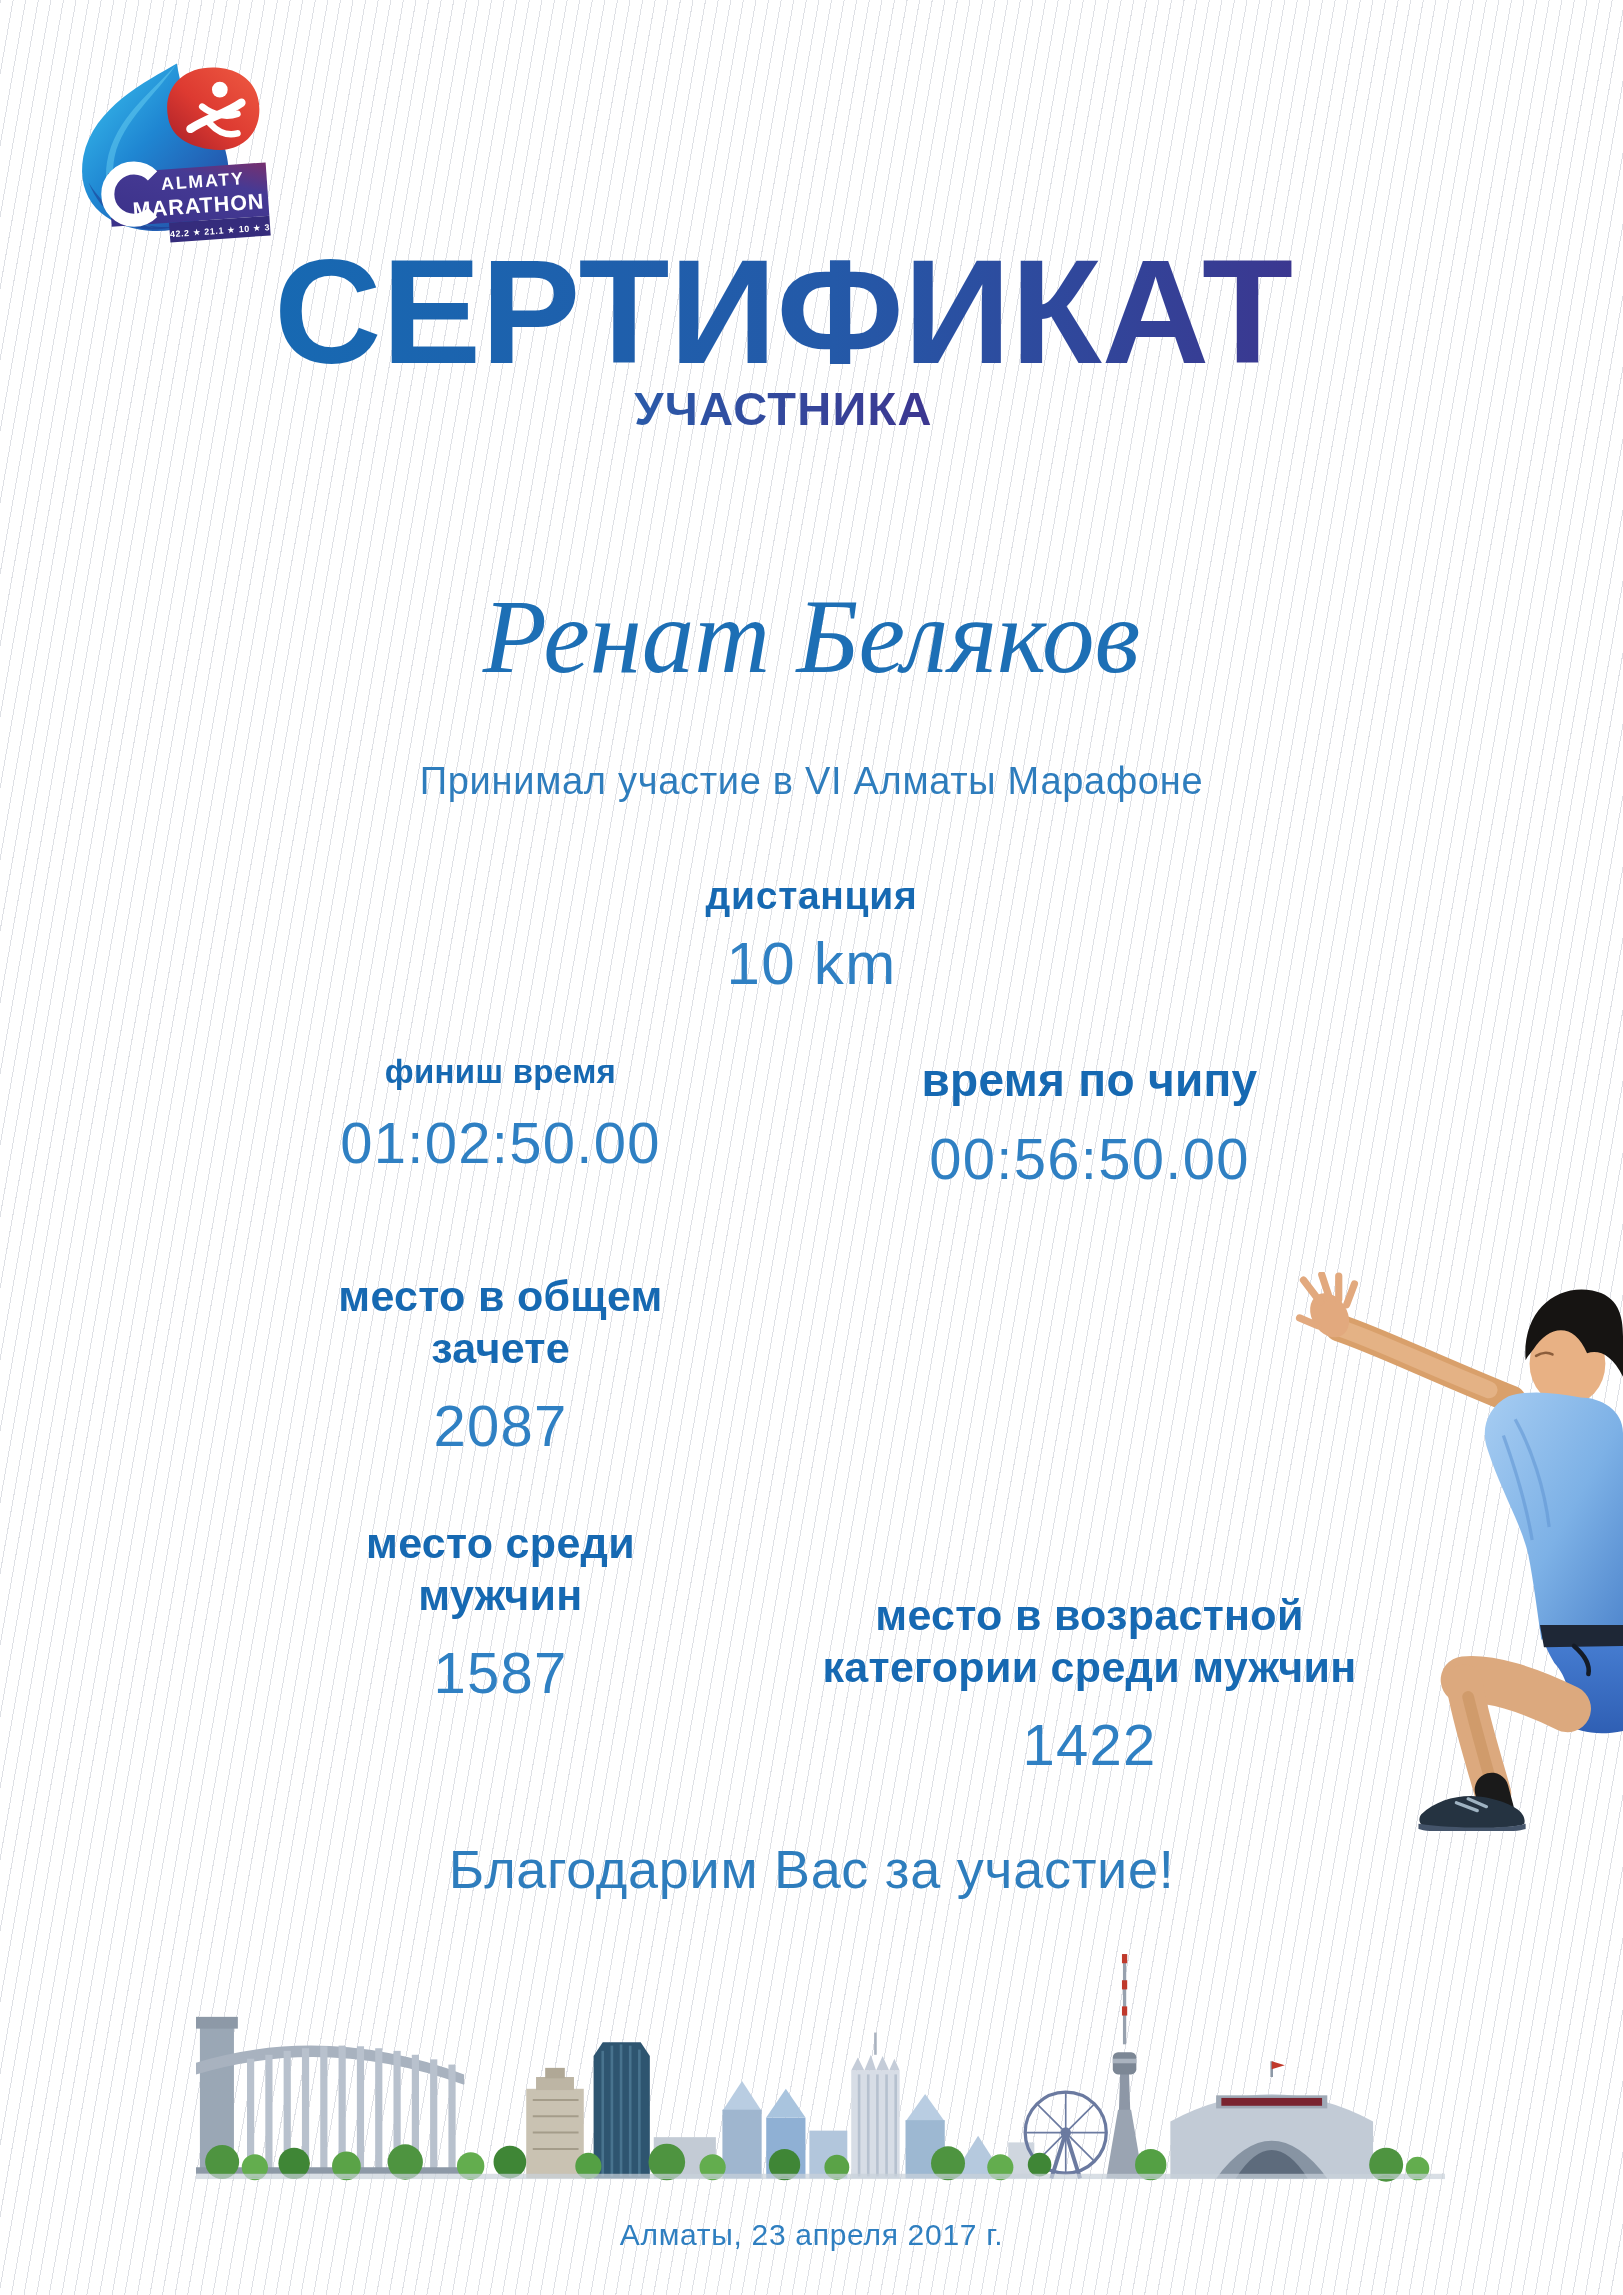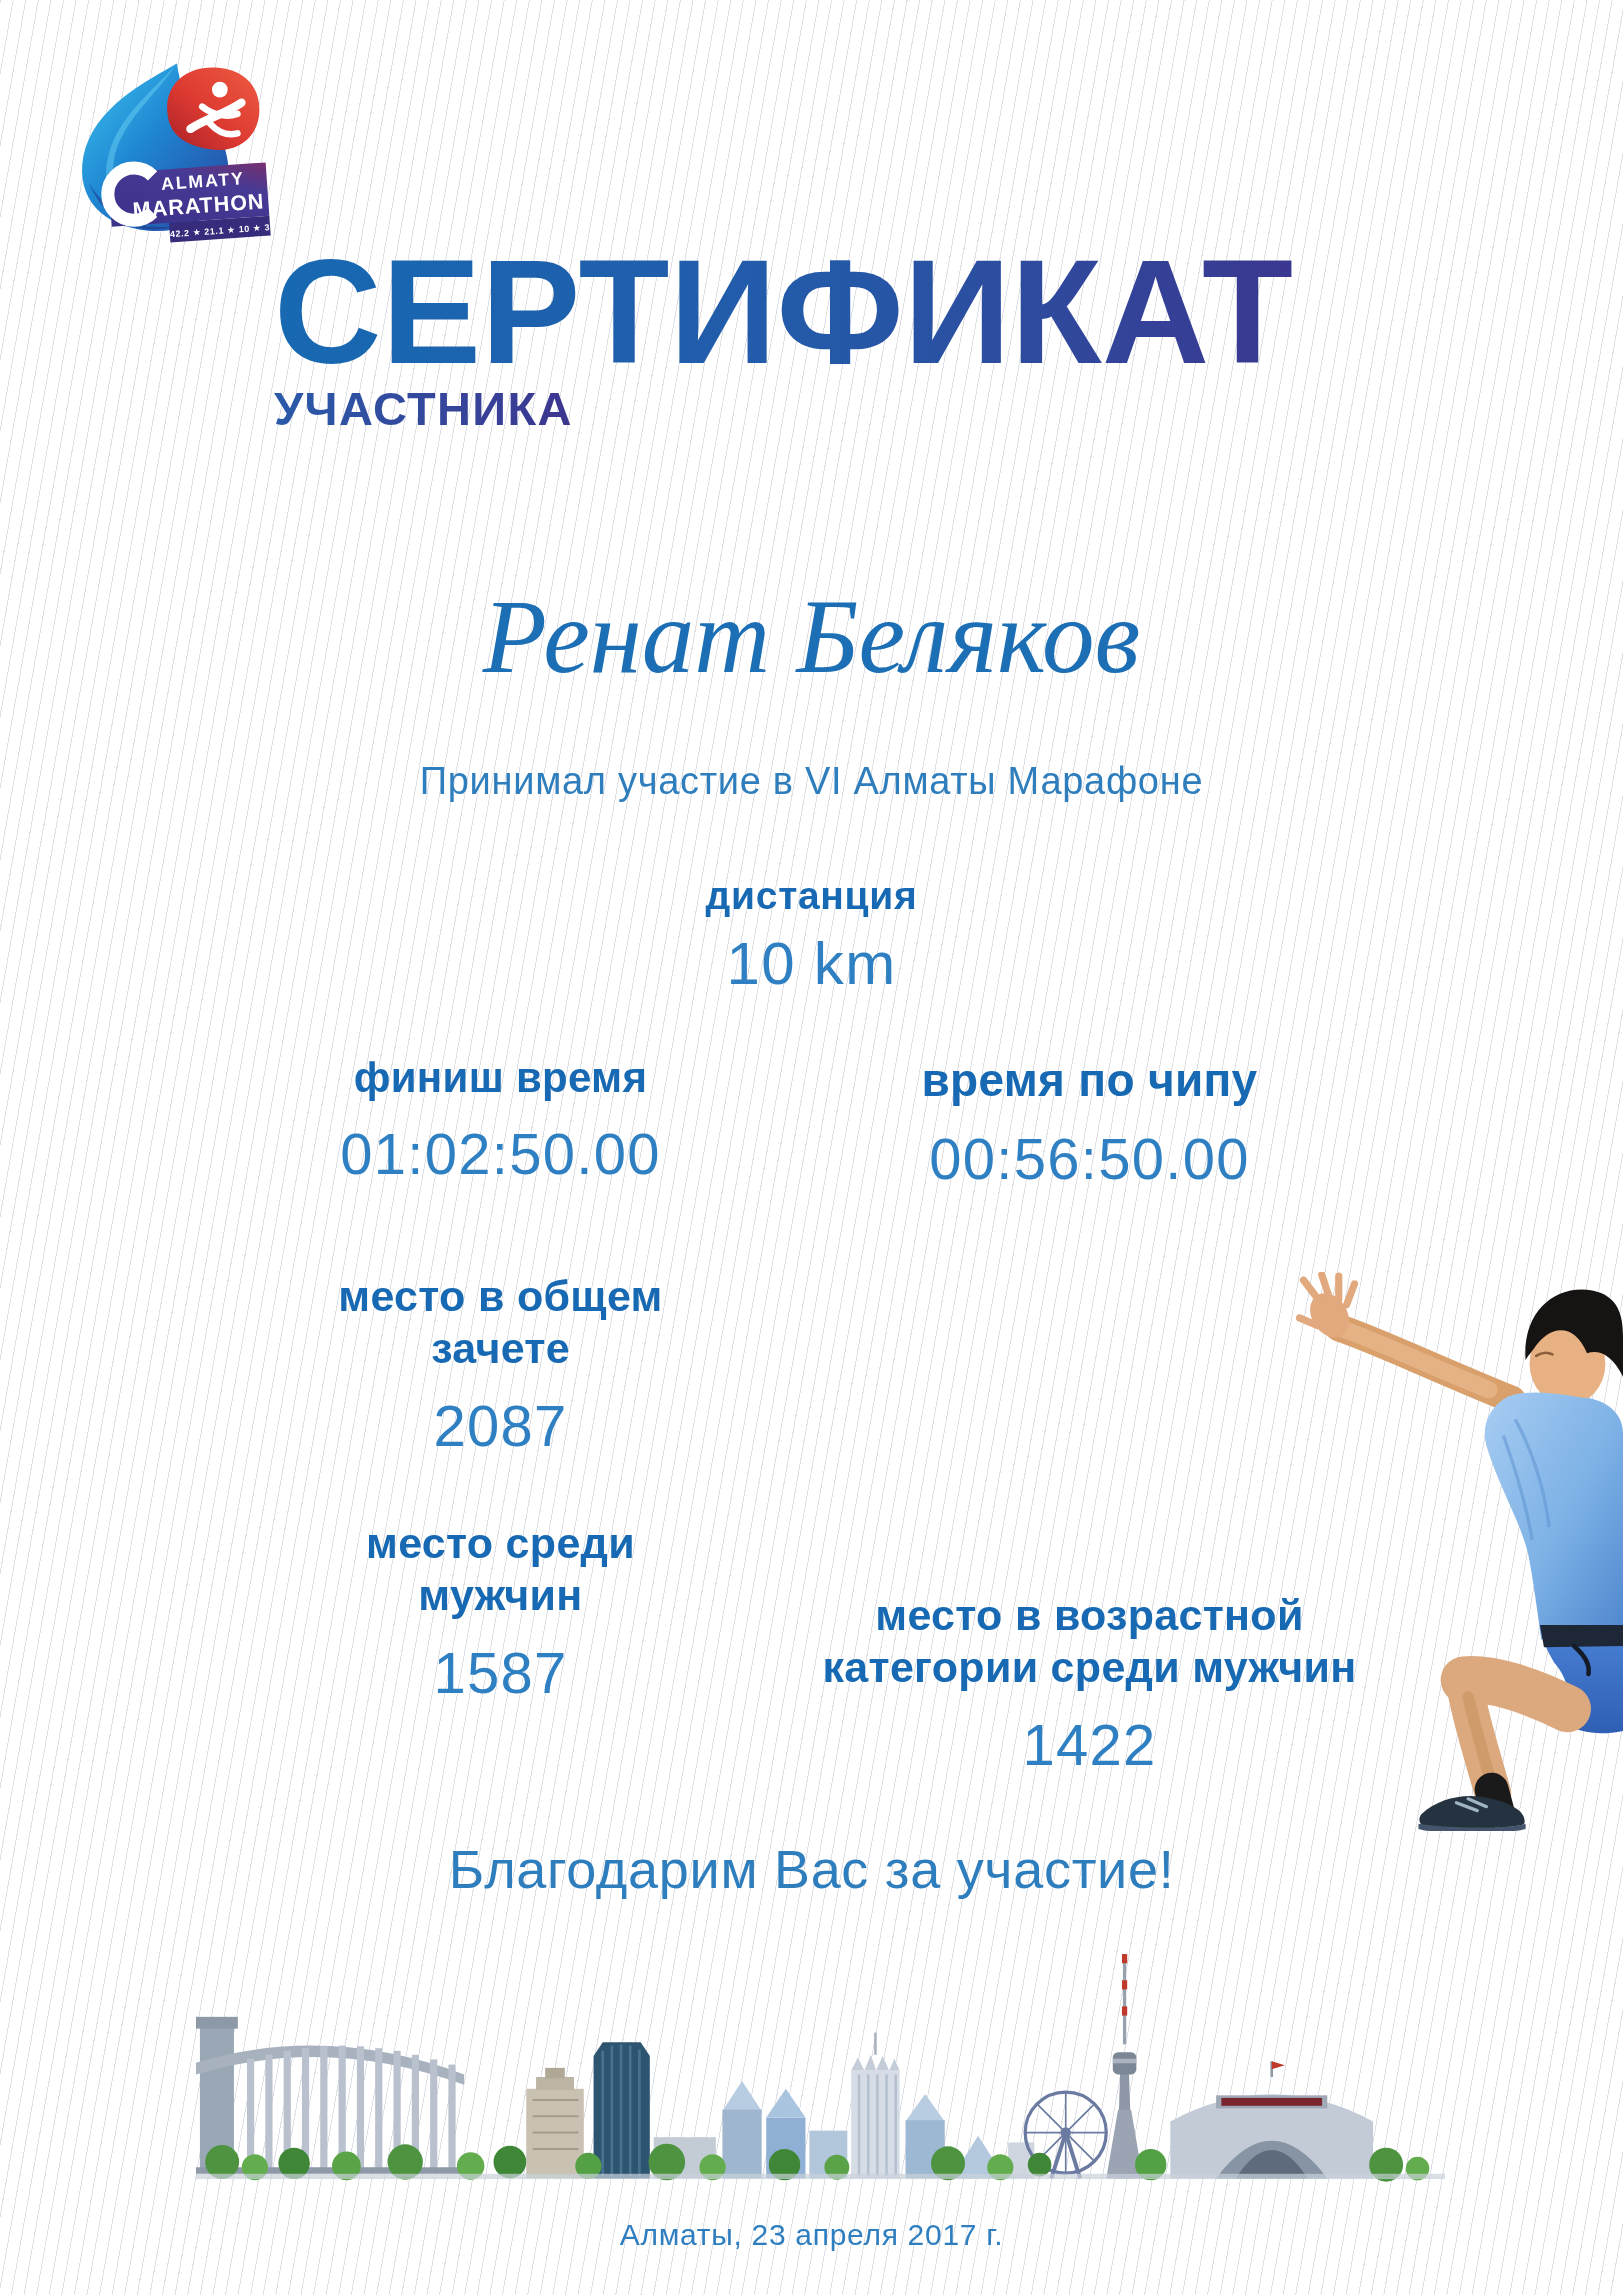--- a/index.html
+++ b/index.html
@@ -14,21 +14,21 @@
   .page::before{
     content:"";position:absolute;inset:0;z-index:0;pointer-events:none;
     background:repeating-linear-gradient(100deg,
       rgba(148,154,170,0.30) 0px, rgba(148,154,170,0.30) 1px,
       rgba(0,0,0,0) 1px, rgba(0,0,0,0) 12.4px);
   }
   .layer{position:absolute;z-index:1;}
 
   
   .logo{left:69px;top:58px;width:222px;height:190px;}
-  .title-block{right:330px;top:241px;text-align:left;}
+  .title-block{right:330px;top:241px;text-align:center;}
   .title-line{
     display:inline-block;
     font-size:149px;line-height:.95;font-weight:700;letter-spacing:0px;
     color:#2a57a5;white-space:nowrap;
   }
   .subtitle-line{
     display:inline-block;margin-top:2.6px;
     font-size:47px;line-height:1;font-weight:700;letter-spacing:1.3px;
     color:#3b3790;white-space:nowrap;
   }
@@ -139,21 +139,21 @@
 
   <div class="layer participation">Принимал участие в VI Алматы Марафоне</div>
   <div class="layer runner-name">Ренат Беляков</div>
 
   <div class="layer distance-block">
     <div class="dist-label">дистанция</div>
     <div class="dist-value">10 km</div>
   </div>
 
   <div class="cell cell-left" style="top:1052px">
-    <div class="rlabel" style="font-size:42px">финиш время</div>
+    <div class="rlabel" style="font-size:33px">финиш время</div>
     <div class="rvalue">01:02:50.00</div>
   </div>
   <div class="cell cell-right" style="top:1052px">
     <div class="rlabel" style="font-size:46px">время по чипу</div>
     <div class="rvalue">00:56:50.00</div>
   </div>
 
   <div class="cell cell-left" style="top:1270px">
     <div class="rlabel">место в общем зачете</div>
     <div class="rvalue">2087</div>

